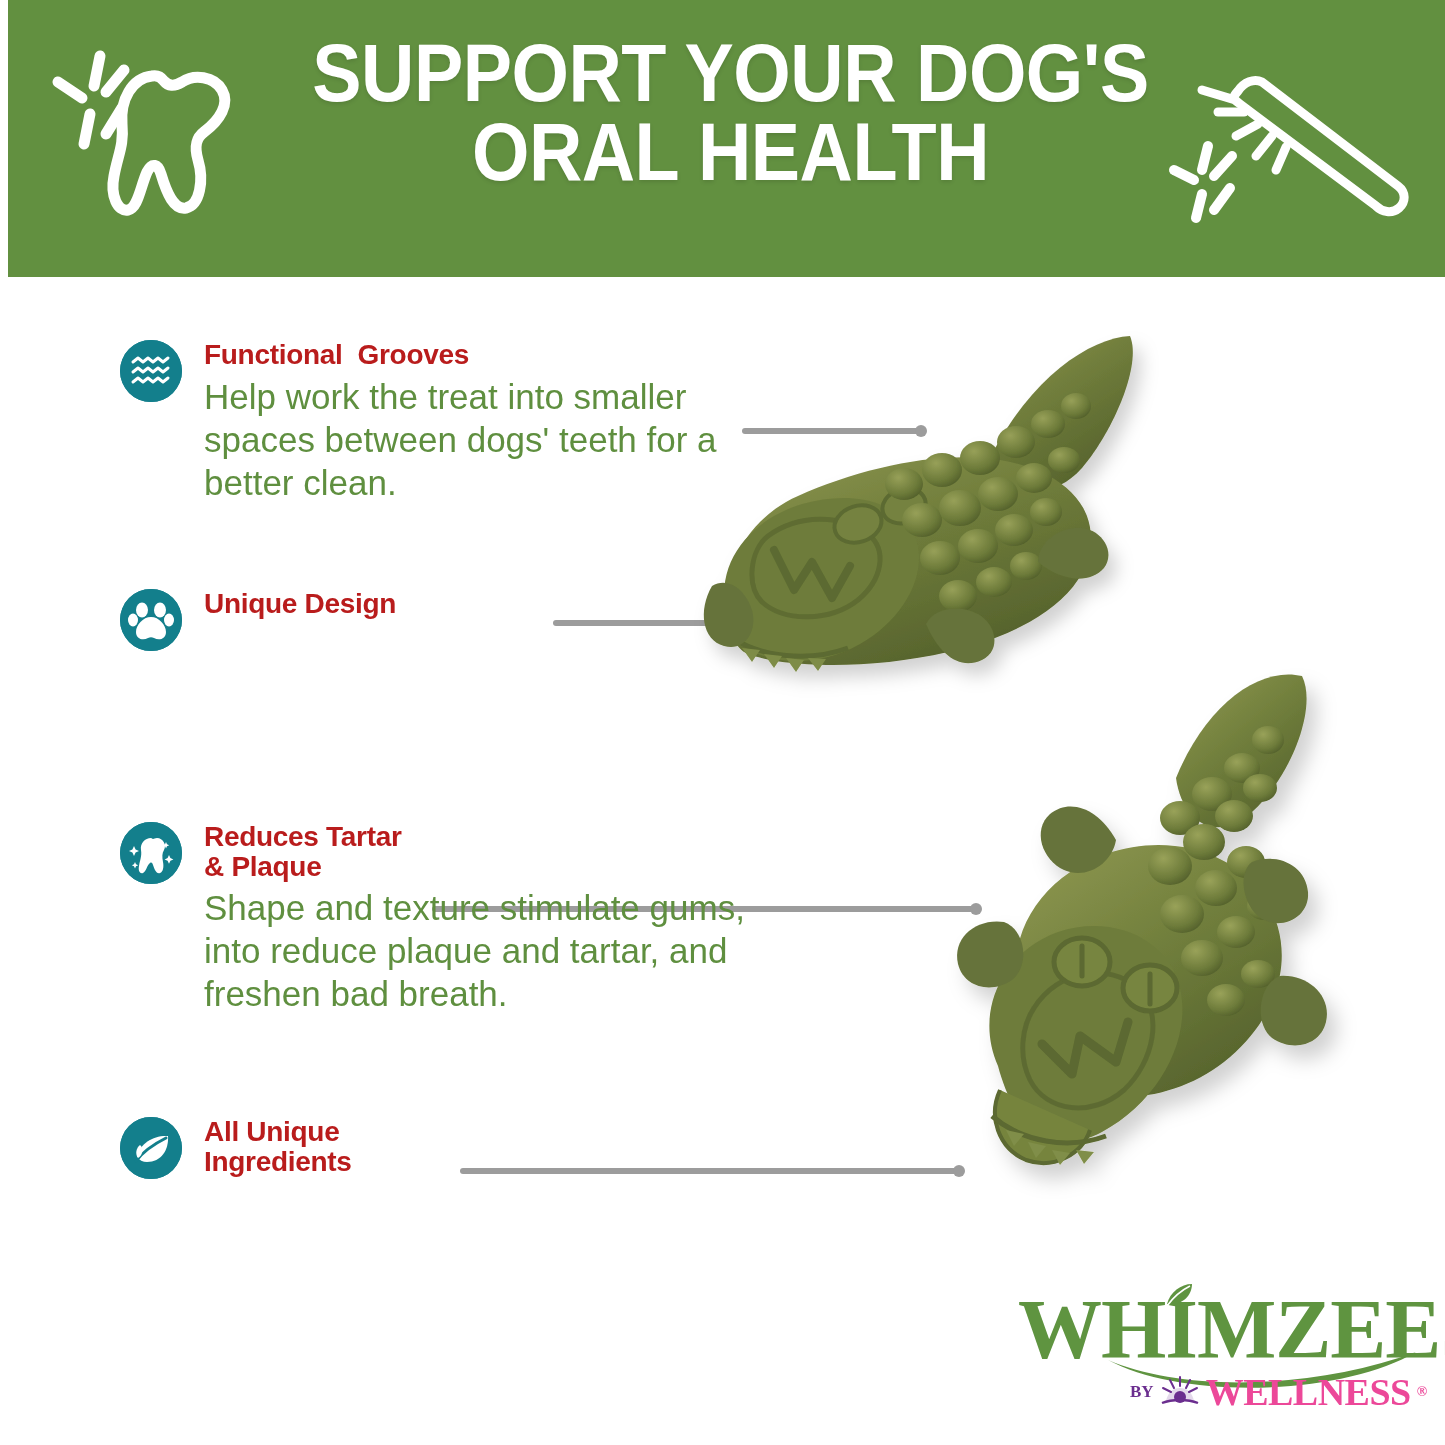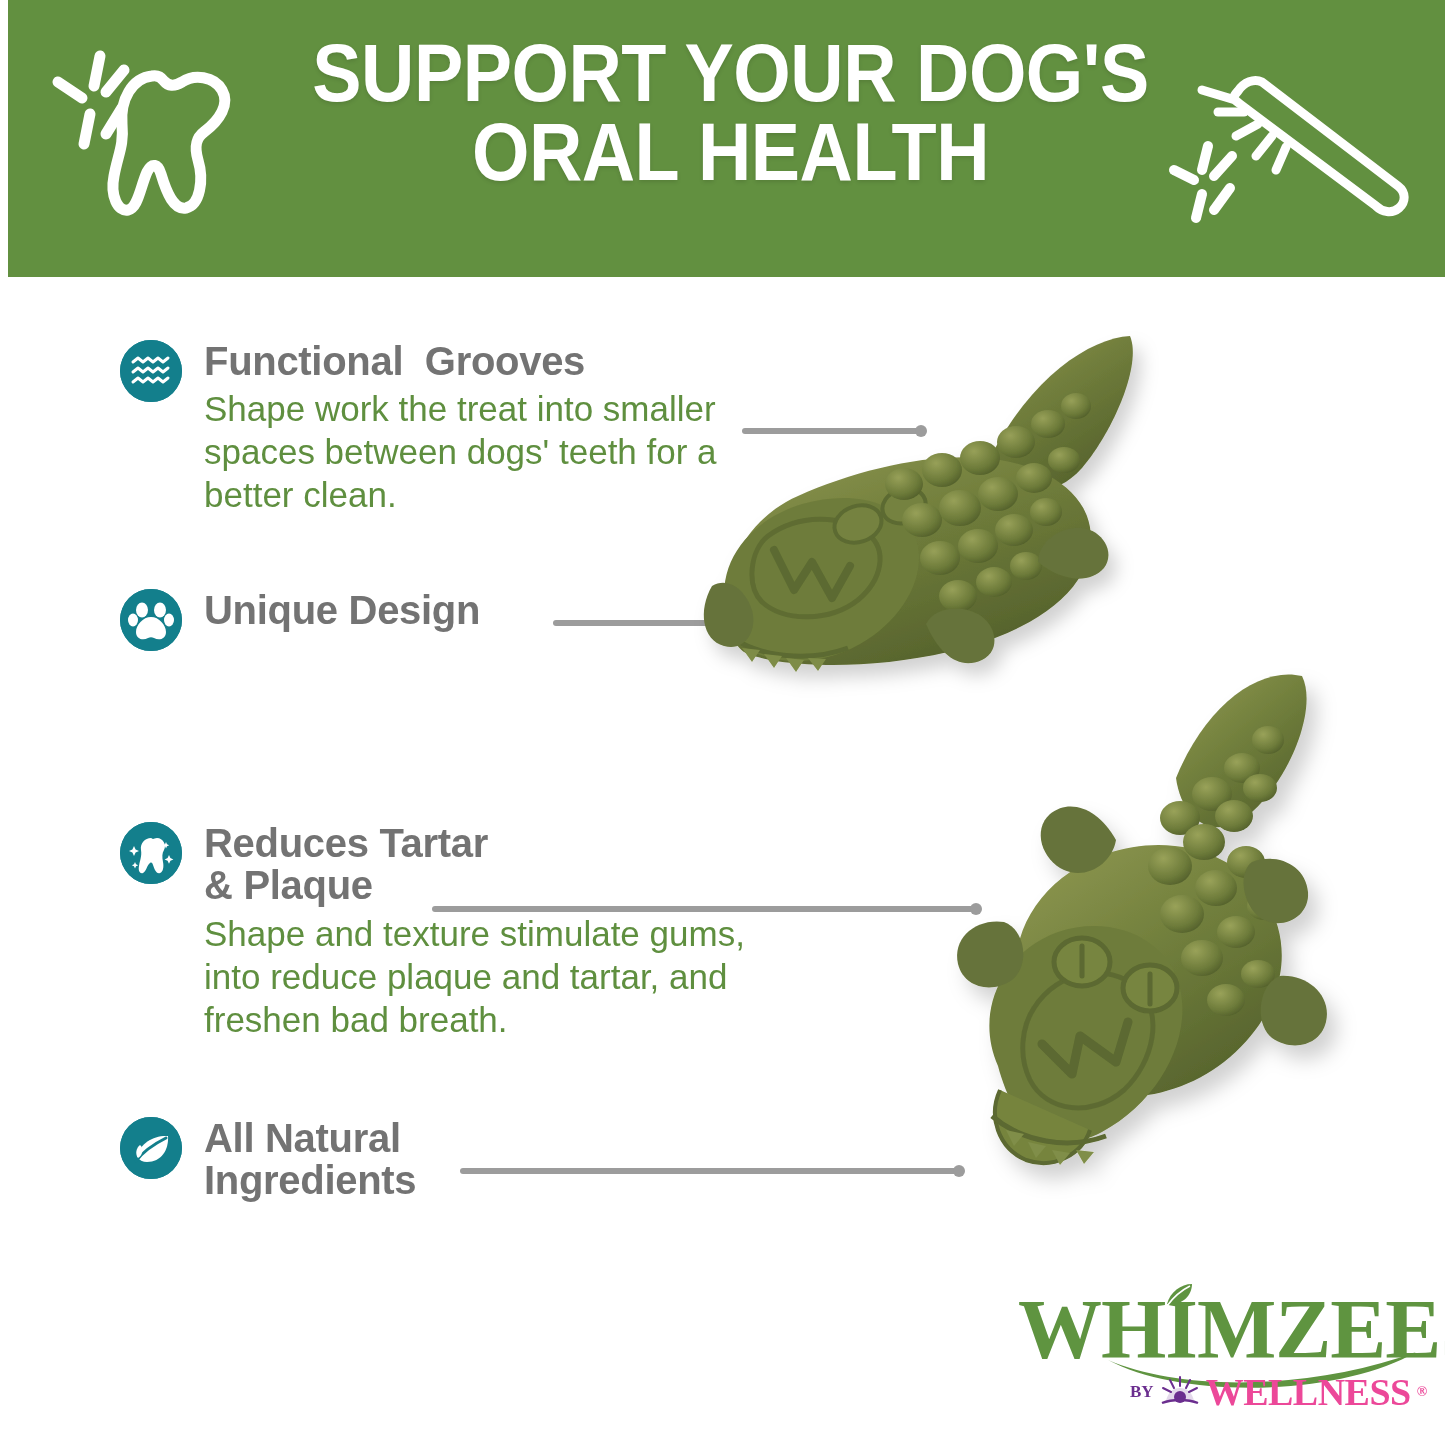--- a/index.html
+++ b/index.html
@@ -39,24 +39,24 @@
   .features{ position:absolute; left:0; top:277px; width:760px; }
   .feature{ position:absolute; left:120px; width:640px; }
   .feature .badge{
     position:absolute; left:0; top:0;
     width:62px; height:62px; border-radius:50%;
     background:#137F8C;
     display:flex; align-items:center; justify-content:center;
   }
   .feature .txt{ margin-left:84px; }
   .feature h2{
-    color:#737373;
+    color:#b91c1c;
     font-family:"Liberation Sans Narrow","Liberation Sans",sans-serif;
     font-weight:bold;
-    font-size:40px;
+    font-size:28px;
     line-height:1.06;
     letter-spacing:-0.3px;
     white-space:pre;
   }
   .feature p{
     color:#5F8F3F;
     font-size:35px;
     line-height:1.23;
     margin-top:5px;
     font-weight:400;
@@ -327,21 +327,21 @@
         <circle cx="31" cy="31" r="31" fill="#137F8C"></circle>
         <g stroke="#fff" stroke-width="3" fill="none" stroke-linejoin="round" stroke-linecap="round">
           <polyline points="13,22 18,18 23,22 28,18 33,22 38,18 43,22 48,18"></polyline>
           <polyline points="13,32 18,28 23,32 28,28 33,32 38,28 43,32 48,28"></polyline>
           <polyline points="13,42 18,38 23,42 28,38 33,42 38,38 43,42 48,38"></polyline>
         </g>
       </svg>
     </span>
     <div class="txt">
       <h2>Functional  Grooves</h2>
-      <p>Shape work the treat into smaller spaces between dogs' teeth for a better clean.</p>
+      <p>Help work the treat into smaller spaces between dogs' teeth for a better clean.</p>
     </div>
   </div>
 
   <div class="feature f2">
     <span class="badge">
       <svg viewBox="0 0 62 62" width="62" height="62">
         <circle cx="31" cy="31" r="31" fill="#137F8C"></circle>
         <g fill="#ffffff">
           <ellipse cx="22" cy="21" rx="6" ry="7.5"></ellipse>
           <ellipse cx="40" cy="21" rx="6" ry="7.5"></ellipse>
@@ -383,21 +383,21 @@
   <div class="feature f4">
     <span class="badge">
       <svg viewBox="0 0 62 62" width="62" height="62">
         <circle cx="31" cy="31" r="31" fill="#137F8C"></circle>
         <path d="M17 40 C 20 26 34 18 48 19 C 49 33 41 45 27 45 C 23 45 19 43 17 40 Z" fill="#ffffff"></path>
         <path d="M16 44 C 22 36 32 28 46 21" stroke="#137F8C" stroke-width="3" fill="none" stroke-linecap="round"></path>
         <path d="M20 28 C 16 31 15 37 18 41 C 23 38 24 31 20 28 Z" fill="#ffffff"></path>
       </svg>
     </span>
     <div class="txt">
-      <h2>All Natural
+      <h2>All Unique
 Ingredients</h2>
     </div>
   </div>
 
 </div>
 
 <div class="logo">
   <div class="word"><span>WHIMZEES</span></div>
 
   <svg class="leaf" viewBox="0 0 30 26">

